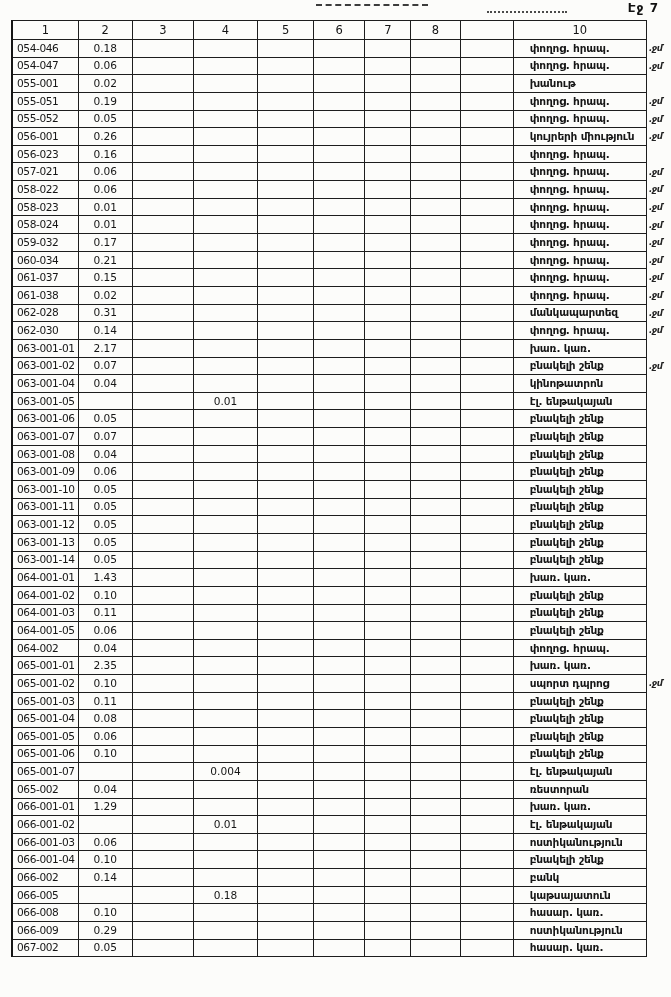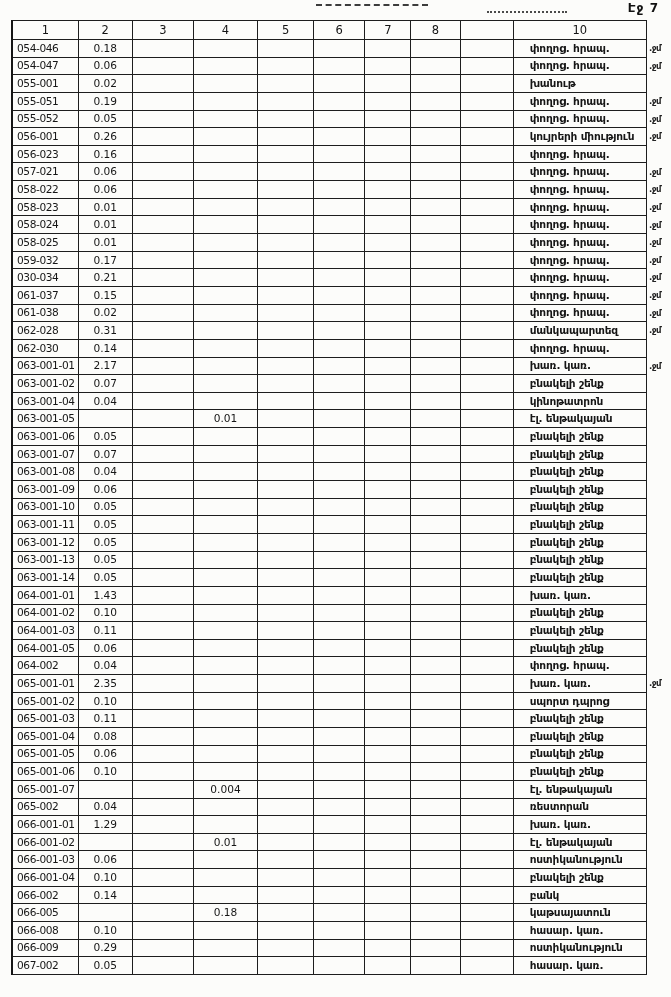--- a/index.html
+++ b/index.html
@@ -54,21 +54,21 @@
     color: #161616;
   }
   td.c1  { text-align: left; padding-left: 4px; letter-spacing: -0.4px; font-size: 10.5px; }
   td.c2  { text-align: center; }
   td.c4  { text-align: center; }
   td.c10 { text-align: left; padding-left: 16px; font-weight: bold; font-size: 10.5px; letter-spacing: -0.2px; }
 
   .notes {
     position: absolute;
     left: 649px; top: 41px;
-    width: 22px; height: 956px;
+    width: 22px; height: 956px; font-style: italic;
   }
   .note {
     position: absolute;
     left: 0;
     font-size: 8.5px;
     font-weight: bold;
     color: #222;
     letter-spacing: -0.5px;
     white-space: nowrap;
   }
@@ -237,45 +237,33 @@
           <td class="c3"></td>
           <td class="c4"></td>
           <td class="c5"></td>
           <td class="c6"></td>
           <td class="c7"></td>
           <td class="c8"></td>
           <td class="c9"></td>
           <td class="c10">փողոց. հրապ.</td>
         </tr>
         <tr>
-          <td class="c1">058-025</td>
-          <td class="c2">0.01</td>
-          <td class="c3"></td>
-          <td class="c4"></td>
-          <td class="c5"></td>
-          <td class="c6"></td>
-          <td class="c7"></td>
-          <td class="c8"></td>
-          <td class="c9"></td>
-          <td class="c10">փողոց. հրապ.</td>
-        </tr>
-        <tr>
           <td class="c1">059-032</td>
           <td class="c2">0.17</td>
           <td class="c3"></td>
           <td class="c4"></td>
           <td class="c5"></td>
           <td class="c6"></td>
           <td class="c7"></td>
           <td class="c8"></td>
           <td class="c9"></td>
           <td class="c10">փողոց. հրապ.</td>
         </tr>
         <tr>
-          <td class="c1">030-034</td>
+          <td class="c1">060-034</td>
           <td class="c2">0.21</td>
           <td class="c3"></td>
           <td class="c4"></td>
           <td class="c5"></td>
           <td class="c6"></td>
           <td class="c7"></td>
           <td class="c8"></td>
           <td class="c9"></td>
           <td class="c10">փողոց. հրապ.</td>
         </tr>

